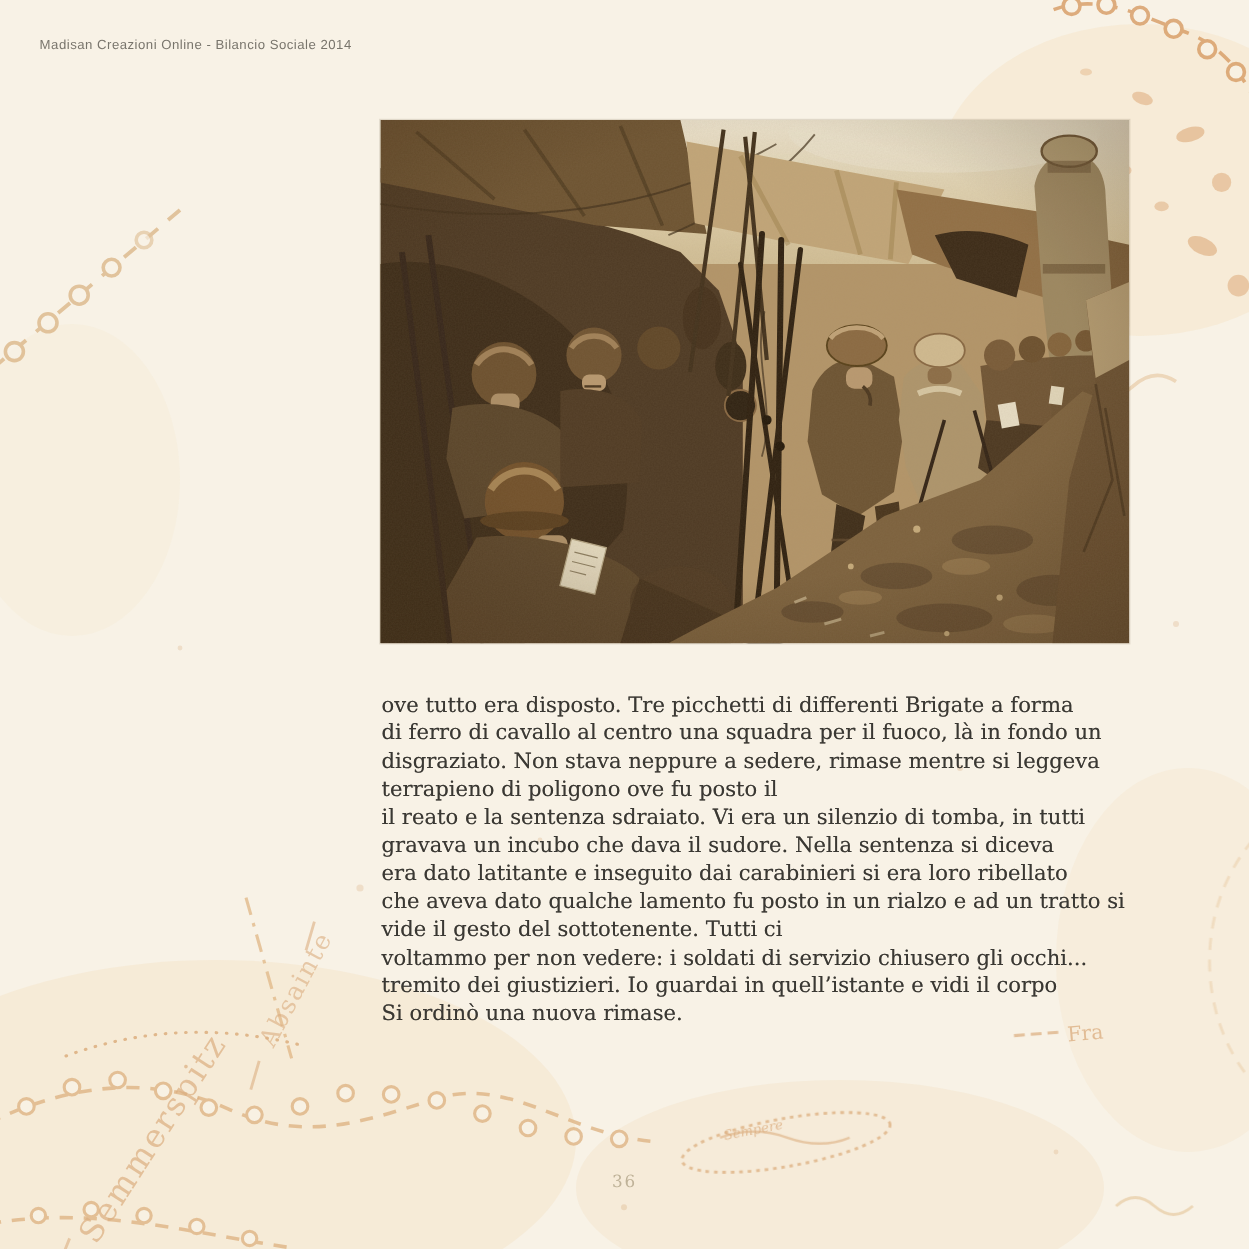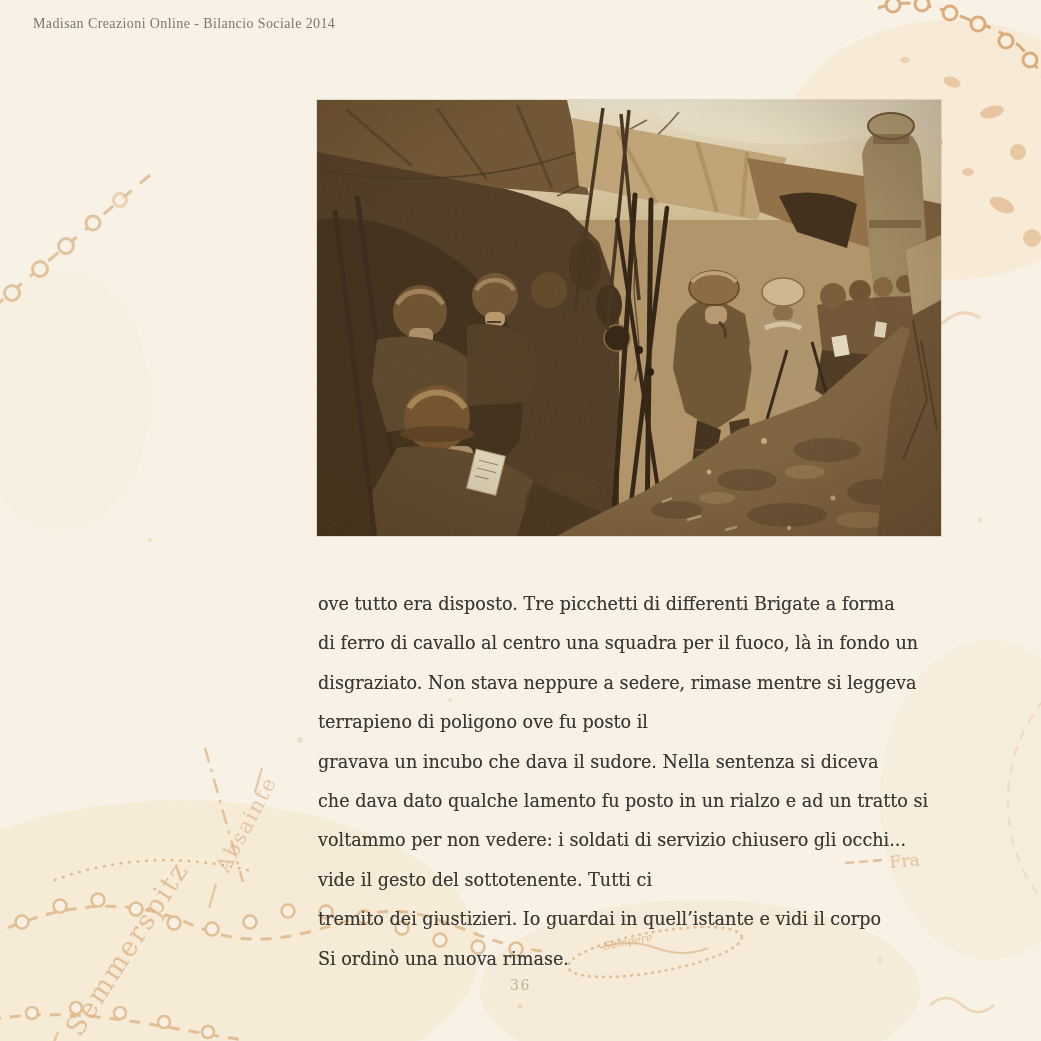--- a/index.html
+++ b/index.html
@@ -3,35 +3,35 @@
 <meta charset="utf-8">
 <style>
   html,body{margin:0;padding:0;}
   body{
     width:1041px;height:1041px;position:relative;overflow:hidden;
     background:#f8f2e6;
     font-family:"DejaVu Serif", serif;
   }
   .map-bg{position:absolute;left:0;top:0;z-index:0;pointer-events:none;}
   .doc-header{
-    position:absolute;left:33px;top:16px;z-index:3;
-    font-family:Liberation Serif, serif;font-size:14px;letter-spacing:.4px;
+    position:absolute;left:33px;top:32px;z-index:3;
+    font-family:Liberation Sans, sans-serif;font-size:11px;letter-spacing:.4px;
     color:#55524a;opacity:.78;filter:blur(.45px);white-space:nowrap;
   }
   .photo-frame{
     position:absolute;left:317px;top:100px;width:624px;height:436px;z-index:2;
     box-shadow:0 0 0 1px rgba(90,70,40,.15);
   }
   .photo-frame svg{display:block;}
   .body-text{
     position:absolute;left:318px;top:577px;width:640px;z-index:2;
     font-size:17.6px;line-height:23.4px;color:#3a3833;
     text-shadow:0 0 .4px rgba(58,56,51,.55);
   }
-  .body-text .line{white-space:nowrap;margin-top:16px;}
+  .body-text .line{white-space:nowrap;}
   .page-number{
     position:absolute;left:0;top:977px;width:100%;text-align:center;z-index:2;
     font-size:14px;letter-spacing:1.5px;color:#b5a88d;opacity:.85;filter:blur(.35px);
   }
   .map-label{font-family:"DejaVu Serif", serif;}
 </style>
 </head>
 <body>
 
 <svg class="map-bg" width="1041" height="1041" viewBox="0 0 1041 1041">
@@ -285,21 +285,23 @@
       <rect x="0" y="0" width="624" height="436" filter="url(#grain)" opacity=".22"></rect>
     </g>
   </svg>
 </div>
 
 <div class="body-text">
   <div class="line">ove tutto era disposto. Tre picchetti di differenti Brigate a forma</div>
   <div class="line">di ferro di cavallo al centro una squadra per il fuoco, là in fondo un</div>
   <div class="line">disgraziato. Non stava neppure a sedere, rimase mentre si leggeva</div>
   <div class="line">terrapieno di poligono ove fu posto il</div>
+  <div class="line">il reato e la sentenza sdraiato. Vi era un silenzio di tomba, in tutti</div>
   <div class="line">gravava un incubo che dava il sudore. Nella sentenza si diceva</div>
-  <div class="line">che dava dato qualche lamento fu posto in un rialzo e ad un tratto si</div>
+  <div class="line">era dato latitante e inseguito dai carabinieri si era loro ribellato</div>
+  <div class="line">che aveva dato qualche lamento fu posto in un rialzo e ad un tratto si</div>
+  <div class="line">vide il gesto del sottotenente. Tutti ci</div>
   <div class="line">voltammo per non vedere: i soldati di servizio chiusero gli occhi...</div>
-  <div class="line">vide il gesto del sottotenente. Tutti ci</div>
   <div class="line">tremito dei giustizieri. Io guardai in quell’istante e vidi il corpo</div>
   <div class="line">Si ordinò una nuova rimase.</div>
 </div>
 
 <div class="page-number">36</div>
 
 </body></html>

